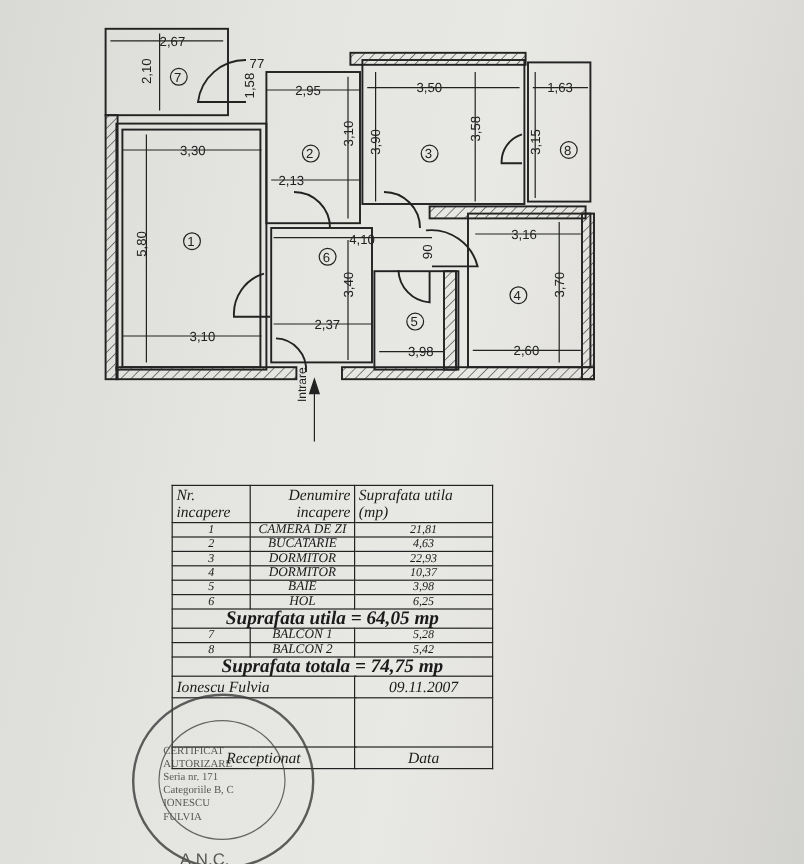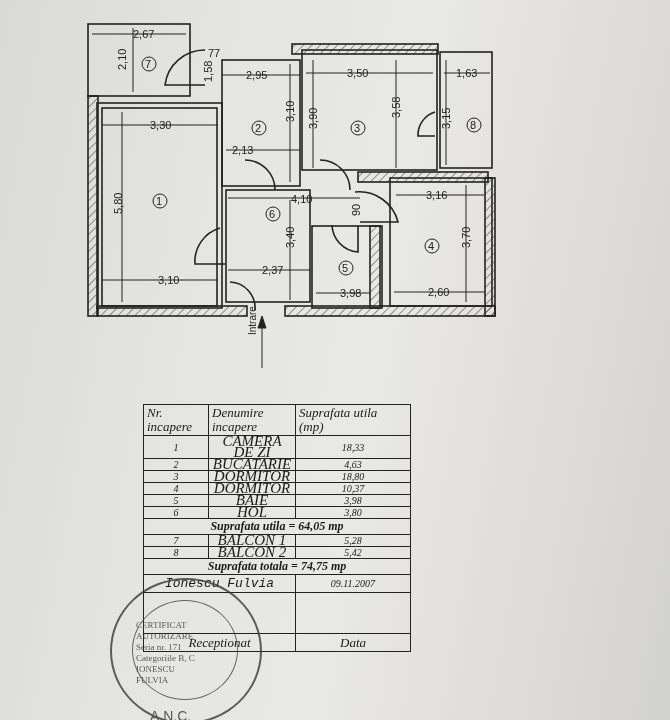--- a/index.html
+++ b/index.html
@@ -6,22 +6,22 @@
   body{width:670px;height:720px;overflow:hidden;background:#dcdcd8;position:relative;font-family:"Liberation Serif",serif;}
   .paper{position:absolute;left:0;top:0;width:670px;height:720px;
     background:linear-gradient(100deg,#d9d9d5 0%,#e4e4e1 30%,#e8e8e5 55%,#dedcd8 80%,#d2d2ce 100%);}
   .plan{position:absolute;left:0;top:0;width:670px;height:400px;}
   .plan svg{position:absolute;left:0;top:0;}
   .dim{font-family:"Liberation Sans",sans-serif;font-size:11px;fill:#222;}
   .rnum{font-family:"Liberation Sans",sans-serif;font-size:11px;fill:#222;}
   table.legend{position:absolute;left:143px;top:404px;border-collapse:collapse;width:268px;font-style:italic;color:#1a1a1a;}
   table.legend td{border:1.5px solid #222;padding:0 3px;font-size:10px;line-height:11px;text-align:center;}
   table.legend td.h{font-size:13px;line-height:14px;text-align:left;padding:1px 3px;}
-  table.legend td.nm{font-size:15px;}
-  table.legend td.sum{font-weight:bold;font-size:12px;line-height:15px;}
+  table.legend td.nm{font-size:11px;}
+  table.legend td.sum{font-weight:bold;font-size:16px;line-height:15px;}
   table.legend td.ex{font-size:13px;line-height:17px;}
   table.legend td.blank{height:40px;}
   .stamp{position:absolute;left:110px;top:578px;width:148px;height:142px;border:2px solid #3a3a3a;border-radius:50%;opacity:.8;}
   .stamp-inner{position:absolute;left:20px;top:20px;width:104px;height:98px;border:1.5px solid #444;border-radius:50%;}
   .stamp-text{position:absolute;left:24px;top:40px;width:100px;font-family:Liberation Serif, serif;font-size:9px;color:#333;text-align:left;line-height:11px;}
   .stamp-ring{position:absolute;font-family:"Liberation Sans",sans-serif;font-size:14px;color:#333;}
   .entry-label{position:absolute;left:247px;top:335px;transform:rotate(-90deg);transform-origin:left top;font-family:"Liberation Sans",sans-serif;font-size:10px;color:#222;}
 </style>
 </head>
 <body>
@@ -141,72 +141,72 @@
   <text class="rnum" x="269" y="218">6</text>
   <text class="rnum" x="470" y="129">8</text>
 </svg>
 <div class="entry-label">Intrare</div>
 </div>
 
 <table class="legend">
   <tbody>
       <tr>
     <td class="h" style="width:58px;"><span>Nr.</span><br><span>incapere</span></td>
-    <td class="h" style="width:80px;text-align:left;"><span>Denumire</span><br><span>incapere</span></td>
+    <td class="h" style="width:80px;text-align:right;"><span>Denumire</span><br><span>incapere</span></td>
     <td class="h" colspan="2"><span>Suprafata utila</span><br><span>(mp)</span></td>
   </tr>
   <tr>
         <td>1</td>
         <td class="nm">CAMERA DE ZI</td>
-        <td colspan="2">18,33</td>
+        <td colspan="2">21,81</td>
       </tr>
   <tr>
         <td>2</td>
         <td class="nm">BUCATARIE</td>
         <td colspan="2">4,63</td>
       </tr>
   <tr>
         <td>3</td>
         <td class="nm">DORMITOR</td>
-        <td colspan="2">18,80</td>
+        <td colspan="2">22,93</td>
       </tr>
   <tr>
         <td>4</td>
         <td class="nm">DORMITOR</td>
         <td colspan="2">10,37</td>
       </tr>
   <tr>
         <td>5</td>
         <td class="nm">BAIE</td>
         <td colspan="2">3,98</td>
       </tr>
   <tr>
         <td>6</td>
         <td class="nm">HOL</td>
-        <td colspan="2">3,80</td>
+        <td colspan="2">6,25</td>
       </tr>
   <tr>
         <td class="sum" colspan="4">Suprafata utila = 64,05 mp</td>
       </tr>
   <tr>
         <td>7</td>
         <td class="nm">BALCON 1</td>
         <td colspan="2">5,28</td>
       </tr>
   <tr>
         <td>8</td>
         <td class="nm">BALCON 2</td>
         <td colspan="2">5,42</td>
       </tr>
   <tr>
         <td class="sum" colspan="4">Suprafata totala = 74,75 mp</td>
       </tr>
   <tr>
-        <td class="ex" colspan="3" style="text-align:center;font-family:Liberation Mono, monospace;">Ionescu Fulvia</td>
-        <td style="font-size:10px;">09.11.2007</td>
+        <td class="ex" colspan="3" style="text-align:left;">Ionescu Fulvia</td>
+        <td style="font-size:13px;">09.11.2007</td>
       </tr>
   <tr>
         <td class="blank" colspan="3"></td>
         <td class="blank"></td>
       </tr>
   <tr>
         <td class="ex" colspan="3">Receptionat</td>
         <td class="ex">Data</td>
       </tr>
 </tbody>

